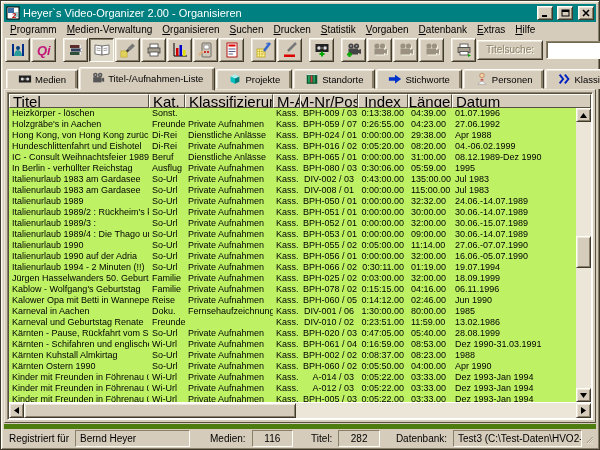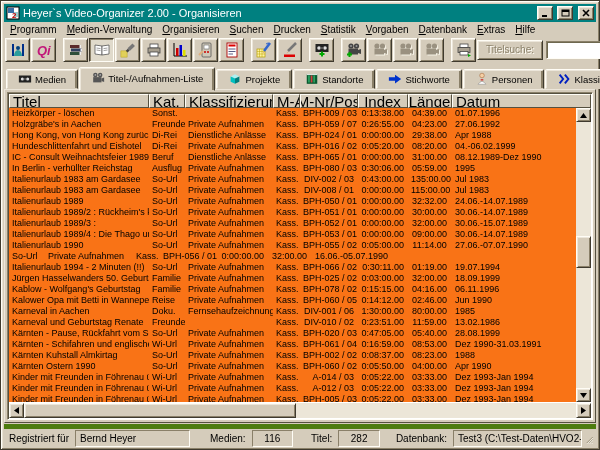--- a/index.html
+++ b/index.html
@@ -36,26 +36,26 @@
     border-radius:2px 2px 0 0;box-shadow:inset 1px 1px 0 #ece6da,inset -2px 0 0 #8a8069;margin-right:1px}
   .tab.active{height:24px;margin-bottom:-2px;padding-bottom:2px;z-index:3}
   
   .content{flex:1;border:1px solid;border-color:#ece6da #55503f #55503f #ece6da;padding:2px;display:flex;overflow:hidden}
   .grid{flex:1;display:flex;flex-direction:column;border:1px solid;border-color:#8a8069 #fffdf6 #fffdf6 #8a8069;
     box-shadow:inset 1px 1px 0 #55503f;background:#fff;overflow:hidden;padding:1px}
   .grid-header{display:flex;height:14px;flex:none;background:#d5ccbb;overflow:hidden}
   .hcell{border:1px solid;border-color:#fffdf6 #55503f #55503f #fffdf6;background:#d5ccbb;
     font-size:15px;padding:0 3px;display:flex;align-items:center;overflow:hidden;white-space:nowrap;flex:none}
   .grid-main{flex:1;display:flex;overflow:hidden}
-  .grid-rows{flex:1;overflow:hidden;background:#f97316}
+  .grid-rows{flex:1;overflow:hidden;background:#bef264}
   .row{display:flex;height:11px;line-height:11px;white-space:nowrap;overflow:hidden}
   .cell{overflow:hidden;padding:0 3px;font-size:9px;flex:none}
   .c0{width:140px}.c1{width:36px}.c2{width:88px}.c3{width:27px}
   .c4{width:58px;text-align:right;padding-right:4px}.c5{width:50px;text-align:right;padding-right:4px}
-  .c6{width:44px;text-align:center;padding-right:4px}.c7{flex:1}
+  .c6{width:44px;text-align:left;padding-right:4px}.c7{flex:1}
   .hd-center{justify-content:center}
   
   .vscroll{width:15px;flex:none;background:#ece6d8;position:relative;display:flex;flex-direction:column;justify-content:space-between}
   .sbtn{width:15px;height:14px;display:flex;align-items:center;justify-content:center;flex:none}
   .vthumb{position:absolute;left:0;top:128px;width:15px;height:32px}
   .hscroll{height:15px;flex:none;background:#ece6d8;position:relative;display:flex;justify-content:space-between;margin-top:1px}
   .hbtn{width:15px;height:15px;display:flex;align-items:center;justify-content:center;flex:none}
   .hthumb{position:absolute;left:15px;top:0;width:272px;height:15px}
   
   .statusbar{height:22px;display:flex;align-items:center;gap:4px;padding:2px 3px 1px 3px;flex:none;border-top:5px solid #4d7c0f;margin-top:1px}
@@ -513,20 +513,21 @@
               <span class="cell c1">So-Url</span>
               <span class="cell c2">Private Aufnahmen</span>
               <span class="cell c3">Kass.</span>
               <span class="cell c4">BPH-055 / 02</span>
               <span class="cell c5">0:05:00.00</span>
               <span class="cell c6">11:14.00</span>
               <span class="cell c7">27.06.-07.07.1990</span>
             </div>
 
             <div class="row">
+              <span class="cell c0">Italienurlaub 1990 auf der Adria</span>
               <span class="cell c1">So-Url</span>
               <span class="cell c2">Private Aufnahmen</span>
               <span class="cell c3">Kass.</span>
               <span class="cell c4">BPH-056 / 01</span>
               <span class="cell c5">0:00:00.00</span>
               <span class="cell c6">32:00.00</span>
               <span class="cell c7">16.06.-05.07.1990</span>
             </div>
 
             <div class="row">

